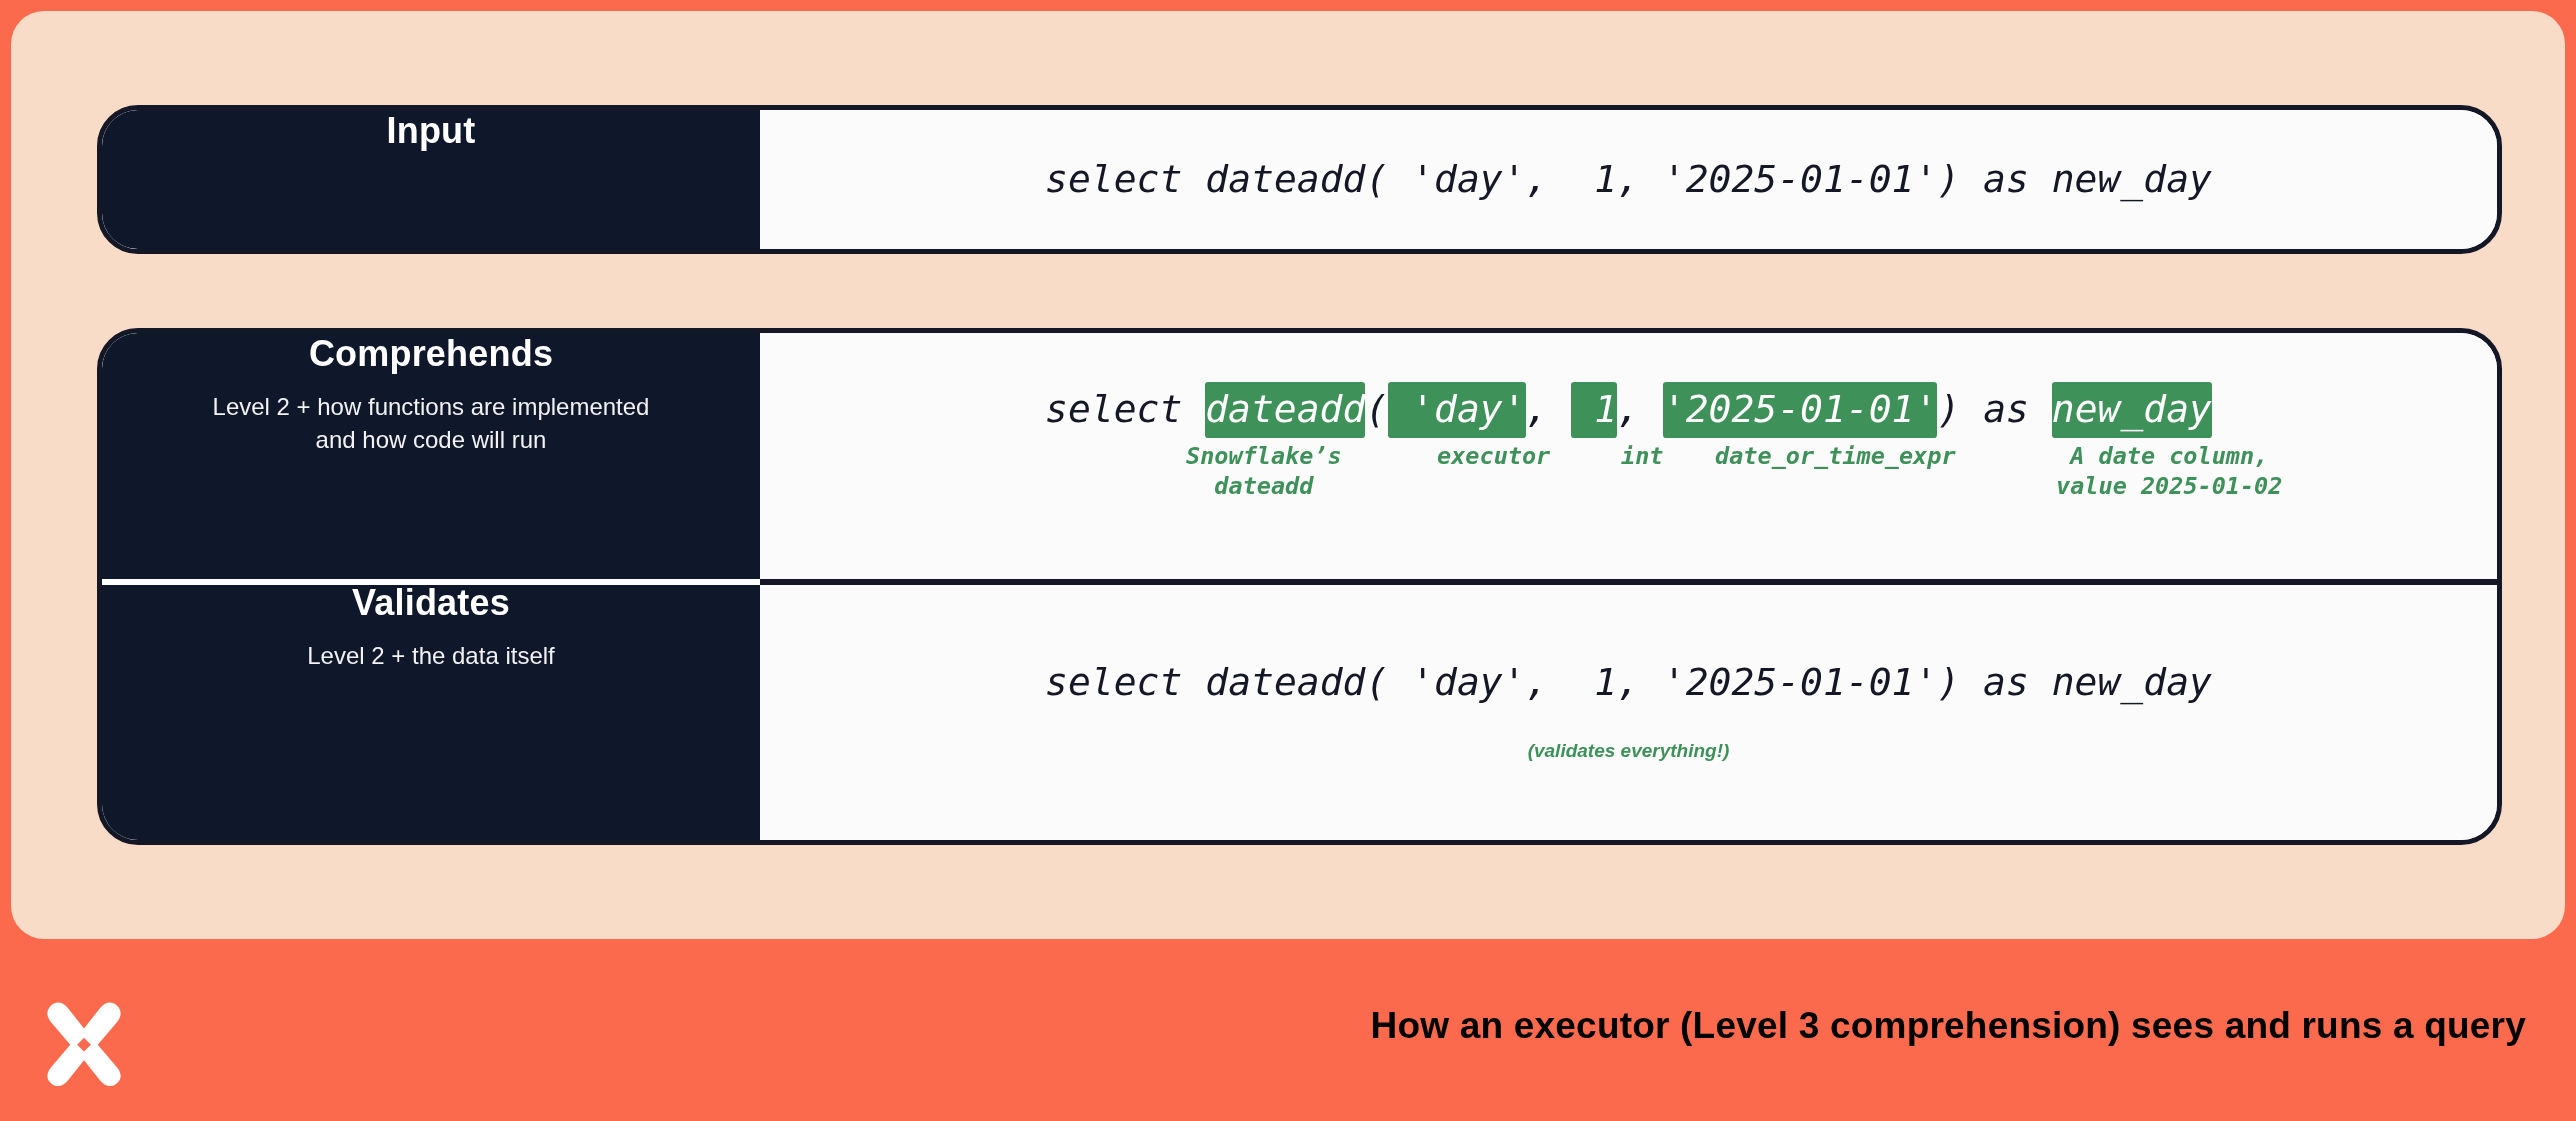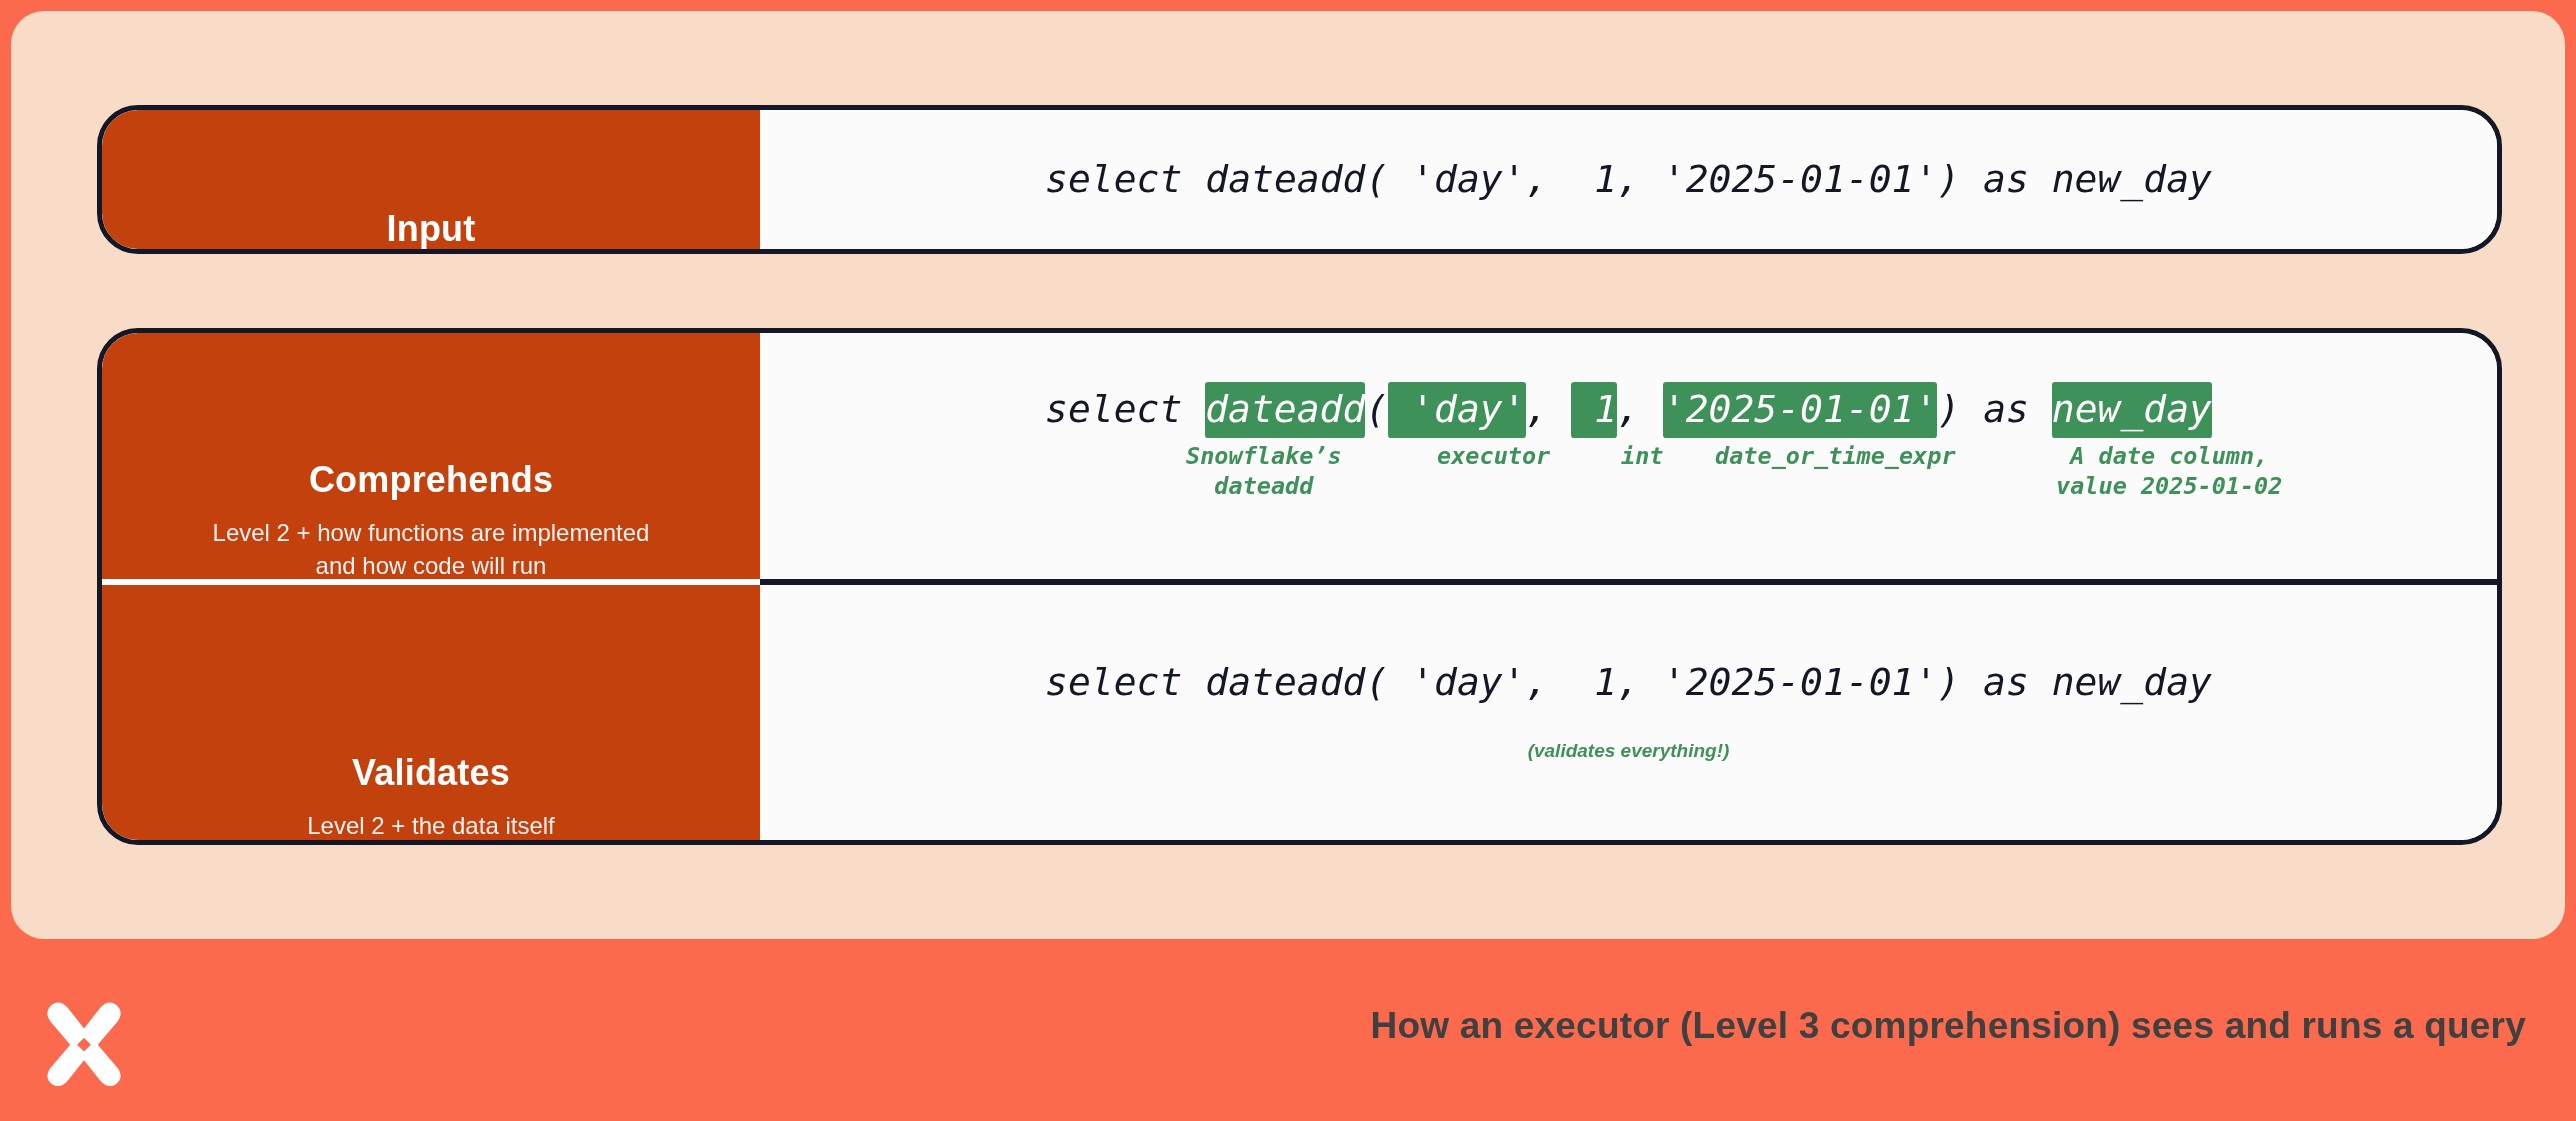--- a/index.html
+++ b/index.html
@@ -34,26 +34,26 @@
   .card {
     position: absolute;
     background: #fbfbfb;
     border: 5.5px solid #141725;
     border-radius: 41px;
     overflow: hidden;
     display: flex;
   }
 
   .card .label-pane {
-    background: #c2410c;
+    background: #0f172a;
     flex: 0 0 658px;
     display: flex;
     flex-direction: column;
     align-items: center;
-    justify-content: flex-end;
+    justify-content: flex-start;
     color: #ffffff;
     text-align: center;
     padding: 0 27px;
   }
 
   .card .content-pane {
     flex: 1 1 auto;
     position: relative;
     background: #fbfbfb;
     display: flex;
@@ -201,21 +201,21 @@
     height: 88px;
   }
 
   .footer-caption {
     position: absolute;
     right: 50px;
     top: 66px;
     font-family: "Liberation Sans", sans-serif;
     font-weight: bold;
     font-size: 37px;
-    color: #404040;
+    color: #000000;
     letter-spacing: 0.2px;
     white-space: nowrap;
   }
 </style>
 </head>
 <body>
 
 <div id="root">
 
   <div class="stage">

